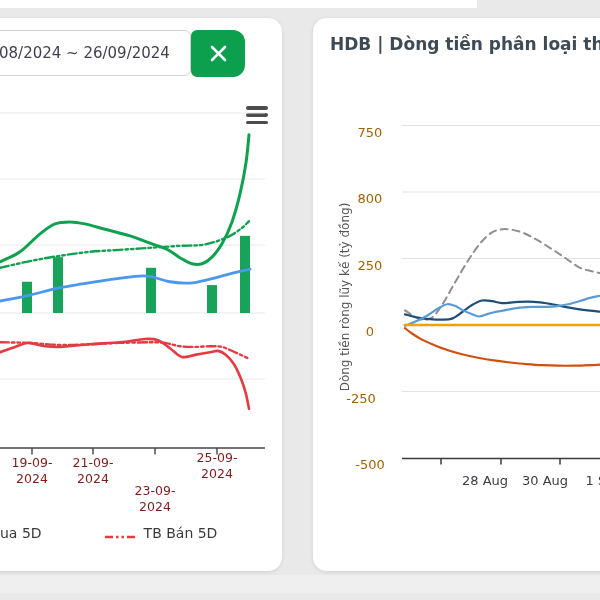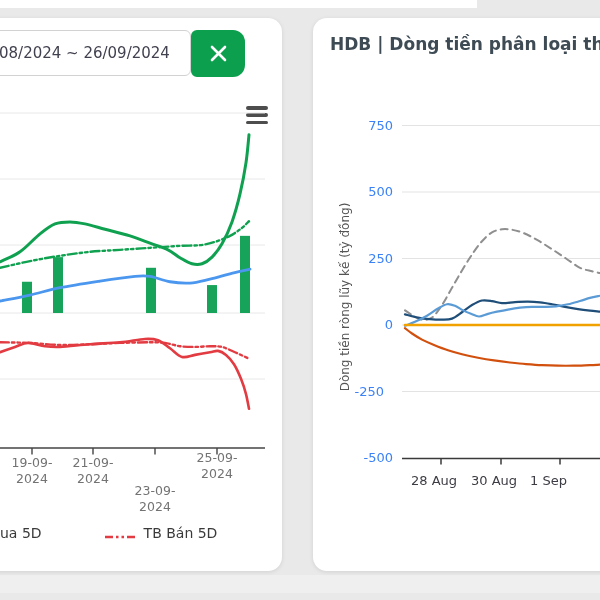--- a/index.html
+++ b/index.html
@@ -31,23 +31,23 @@
     left:251px;top:12px;width:54px;height:47px;background:#0ca04e;
     border:none;border-radius:6px 12px 12px 6px;cursor:pointer;
     display:flex;align-items:center;justify-content:center;padding:0;
   }
   .hamburger{left:306px;top:88px;width:22px;height:18px;display:flex;
     flex-direction:column;justify-content:space-between;cursor:pointer;background:none;border:none;padding:0;}
   .hamburger i{display:block;height:3.5px;background:#4d4d4d;border-radius:2px;}
 
   
   .xlab{position:absolute;width:64px;text-align:center;font-size:12.5px;
-    color:#737373;line-height:1.3;white-space:pre-line;}
-  .ylab{position:absolute;width:46px;text-align:right;font-size:13px;color:#3b82f6;}
-  .xlab2{position:absolute;width:60px;text-align:left;font-size:13px;color:#3c3c44;}
+    color:#7f1d1d;line-height:1.3;white-space:pre-line;}
+  .ylab{position:absolute;width:46px;text-align:center;font-size:13px;color:#a16207;margin-top:7px;}
+  .xlab2{position:absolute;width:60px;text-align:center;font-size:13px;color:#3c3c44;margin-left:44px;}
 
   .chart-title{
     left:17px;top:16px;width:330px;font-size:17px;font-weight:bold;
     color:#3e4b55;white-space:nowrap;overflow:hidden;
   }
   .y-axis-title{
     left:-118px;top:272px;width:300px;text-align:center;font-size:12px;color:#555;
     transform:rotate(-90deg);transform-origin:center;
   }
   .legend-row{display:flex;align-items:flex-end;gap:8px;}
@@ -134,21 +134,21 @@
       <line x1="560" y1="458.5" x2="560" y2="464.5" stroke="#3a3a3a" stroke-width="1.5"></line>
       <path d="M405,310.37C406.3,311.3 410.2,314.1 413,315.69C415.8,317.2 418.8,319.4 422,319.68C425.2,320.0 428.7,320.0 432,317.552C435.3,315.1 438.7,310.0 442,305.05C445.3,300.1 448.7,293.5 452,287.76C455.3,282.0 458.7,276.0 462,270.47C465.3,264.9 468.7,259.4 472,254.51C475.3,249.6 478.7,244.9 482,241.20999999999998C485.3,237.5 488.7,234.4 492,232.432C495.3,230.4 498.7,229.7 502,229.24C505.3,228.8 508.3,229.1 512,229.772C515.7,230.4 519.7,231.5 524,233.23C528.3,235.0 533.3,237.8 538,240.41199999999998C542.7,243.1 547.3,246.2 552,249.19C556.7,252.2 561.3,255.4 566,258.5C570.7,261.6 575.7,265.7 580,267.81C584.3,269.9 588.7,270.4 592,271.26800000000003C595.3,272.2 598.7,272.8 600,273.13" fill="none" stroke="#8f8f8f" stroke-width="2" stroke-linecap="round" stroke-linejoin="round" stroke-dasharray="7 5"></path>
       <path d="M405,328.192C406.2,329.1 409.2,331.6 412,333.512C414.8,335.4 418.3,337.7 422,339.63C425.7,341.5 429.7,343.2 434,344.95C438.3,346.7 443.3,348.7 448,350.27C452.7,351.8 457.0,353.0 462,354.26C467.0,355.5 472.7,356.7 478,357.718C483.3,358.7 488.7,359.6 494,360.378C499.3,361.2 504.7,361.9 510,362.506C515.3,363.1 520.7,363.7 526,364.102C531.3,364.5 536.7,364.9 542,365.166C547.3,365.4 552.7,365.6 558,365.698C563.3,365.8 568.7,365.8 574,365.698C579.3,365.6 585.7,365.3 590,365.166C594.3,365.0 598.3,364.7 600,364.634" fill="none" stroke="#d2500e" stroke-width="2.2" stroke-linecap="round" stroke-linejoin="round"></path>
       <path d="M405,314.36C407.2,314.9 413.8,316.8 418,317.552C422.2,318.4 426.0,318.8 430,319.148C434.0,319.5 438.3,319.8 442,319.68C445.7,319.6 448.7,319.9 452,318.616C455.3,317.4 458.7,314.5 462,312.23199999999997C465.3,310.0 468.7,307.0 472,305.05C475.3,303.1 478.7,301.2 482,300.528C485.3,299.9 488.7,300.6 492,301.06C495.3,301.5 498.2,303.0 502,303.188C505.8,303.4 510.7,302.4 515,302.124C519.3,301.9 523.8,301.5 528,301.592C532.2,301.6 536.0,301.9 540,302.39C544.0,302.8 547.8,303.5 552,304.252C556.2,305.0 560.7,306.1 565,306.912C569.3,307.7 573.8,308.4 578,309.04C582.2,309.7 586.3,310.2 590,310.636C593.7,311.1 598.3,311.5 600,311.7" fill="none" stroke="#1f4e79" stroke-width="2.2" stroke-linecap="round" stroke-linejoin="round"></path>
       <path d="M405,325.798C406.7,325.1 411.3,323.5 415,321.808C418.7,320.1 423.2,317.9 427,315.69C430.8,313.5 434.7,310.4 438,308.508C441.3,306.6 444.2,304.7 447,304.252C449.8,303.8 452.3,304.8 455,305.848C457.7,306.9 460.3,309.0 463,310.37C465.7,311.7 468.3,312.8 471,313.828C473.7,314.8 476.2,316.5 479,316.488C481.8,316.5 485.0,314.6 488,313.828C491.0,313.0 493.7,312.4 497,311.7C500.3,311.0 504.2,310.2 508,309.572C511.8,308.9 516.0,308.2 520,307.71C524.0,307.3 528.0,307.0 532,306.912C536.0,306.8 540.0,307.0 544,306.912C548.0,306.8 552.0,306.8 556,306.38C560.0,305.9 564.0,305.1 568,304.252C572.0,303.4 576.3,302.1 580,301.06C583.7,300.0 586.7,298.8 590,297.868C593.3,297.0 598.3,296.1 600,295.74" fill="none" stroke="#5b9bd5" stroke-width="2.2" stroke-linecap="round" stroke-linejoin="round"></path>
       <path d="M405,325C437.5,325.0 567.5,325.0 600,325" fill="none" stroke="#f2a200" stroke-width="2.6" stroke-linecap="round" stroke-linejoin="round"></path>
     </svg>
 
   <div id="right-y-labels">
       <div class="abs ylab" style="left: 34px; top: 99.5px;">750</div>
-      <div class="abs ylab" style="left: 34px; top: 166px;">500</div>
+      <div class="abs ylab" style="left: 34px; top: 166px;">800</div>
       <div class="abs ylab" style="left: 34px; top: 232.5px;">250</div>
       <div class="abs ylab" style="left: 34px; top: 299px;">0</div>
       <div class="abs ylab" style="left: 25px; top: 365.5px;">-250</div>
       <div class="abs ylab" style="left: 34px; top: 432px;">-500</div>
     </div>
   <div id="right-x-labels">
       <div class="abs xlab2" style="left: 98px; top: 455px;">28 Aug</div>
       <div class="abs xlab2" style="left: 158px; top: 455px;">30 Aug</div>
       <div class="abs xlab2" style="left: 217px; top: 455px;">1 Sep</div>
     </div>

